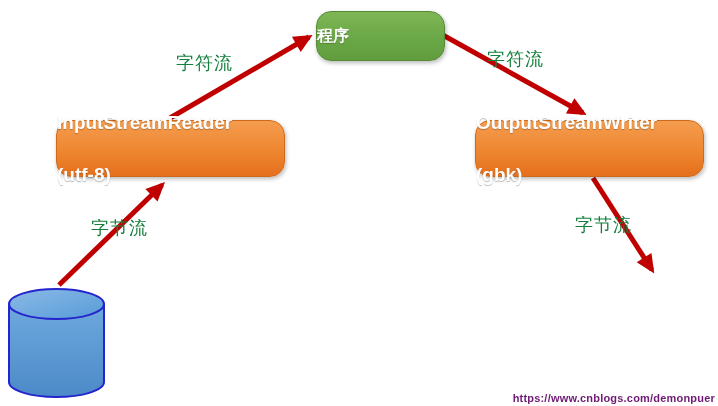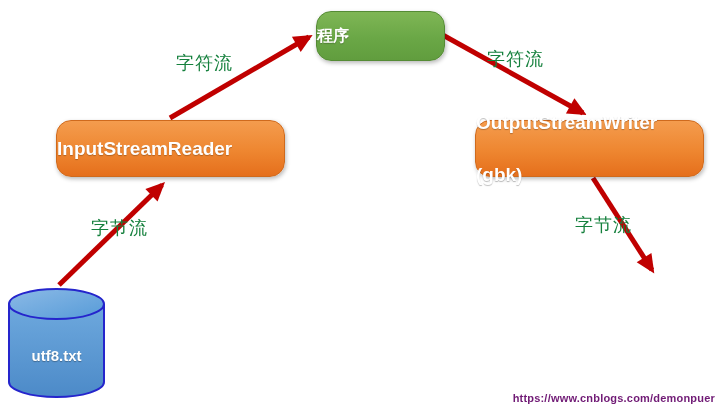--- a/index.html
+++ b/index.html
@@ -68,20 +68,21 @@
     <line x1="59" y1="285" x2="162" y2="185" stroke="#c00000" stroke-width="5" marker-end="url(#ah)"></line>
     <line x1="593" y1="178" x2="652" y2="270" stroke="#c00000" stroke-width="5" marker-end="url(#ah)"></line>
   </svg>
 
   <div class="node node-program">
     <span>程序</span>
   </div>
 
   <div class="node node-stream node-input">
     <span>InputStreamReader</span>
+    <span>(utf-8)</span>
   </div>
 
   <div class="node node-stream node-output">
     <span>OutputStreamWriter</span>
     <span>(gbk)</span>
   </div>
 
   <div class="cylinder cyl-left">
     <svg viewBox="0 0 99 112" xmlns="http://www.w3.org/2000/svg">
       <defs>
@@ -90,21 +91,20 @@
             <stop offset="1" stop-color="#4c8ac8"></stop>
         </linearGradient>
         <linearGradient id="ctopL" x1="0" y1="0" x2="1" y2="1">
           <stop offset="0" stop-color="#8cbae6"></stop>
             <stop offset="1" stop-color="#569bd8"></stop>
         </linearGradient>
       </defs>
       <path d="M2,17 v78 a47.5,15 0 0 0 95,0 v-78" fill="url(#cbodyL)" stroke="#2525cc" stroke-width="2"></path>
       <ellipse cx="49.5" cy="17" rx="47.5" ry="15" fill="url(#ctopL)" stroke="#2525cc" stroke-width="2"></ellipse>
     </svg>
-    <span class="cyl-label">utf8.txt</span>
   </div>
 
 
   <span class="edge-label lbl-char-left">字符流</span>
   <span class="edge-label lbl-char-right">字符流</span>
   <span class="edge-label lbl-byte-left">字节流</span>
   <span class="edge-label lbl-byte-right">字节流</span>
 
   <span class="watermark">https://www.cnblogs.com/demonpuer</span>
 

